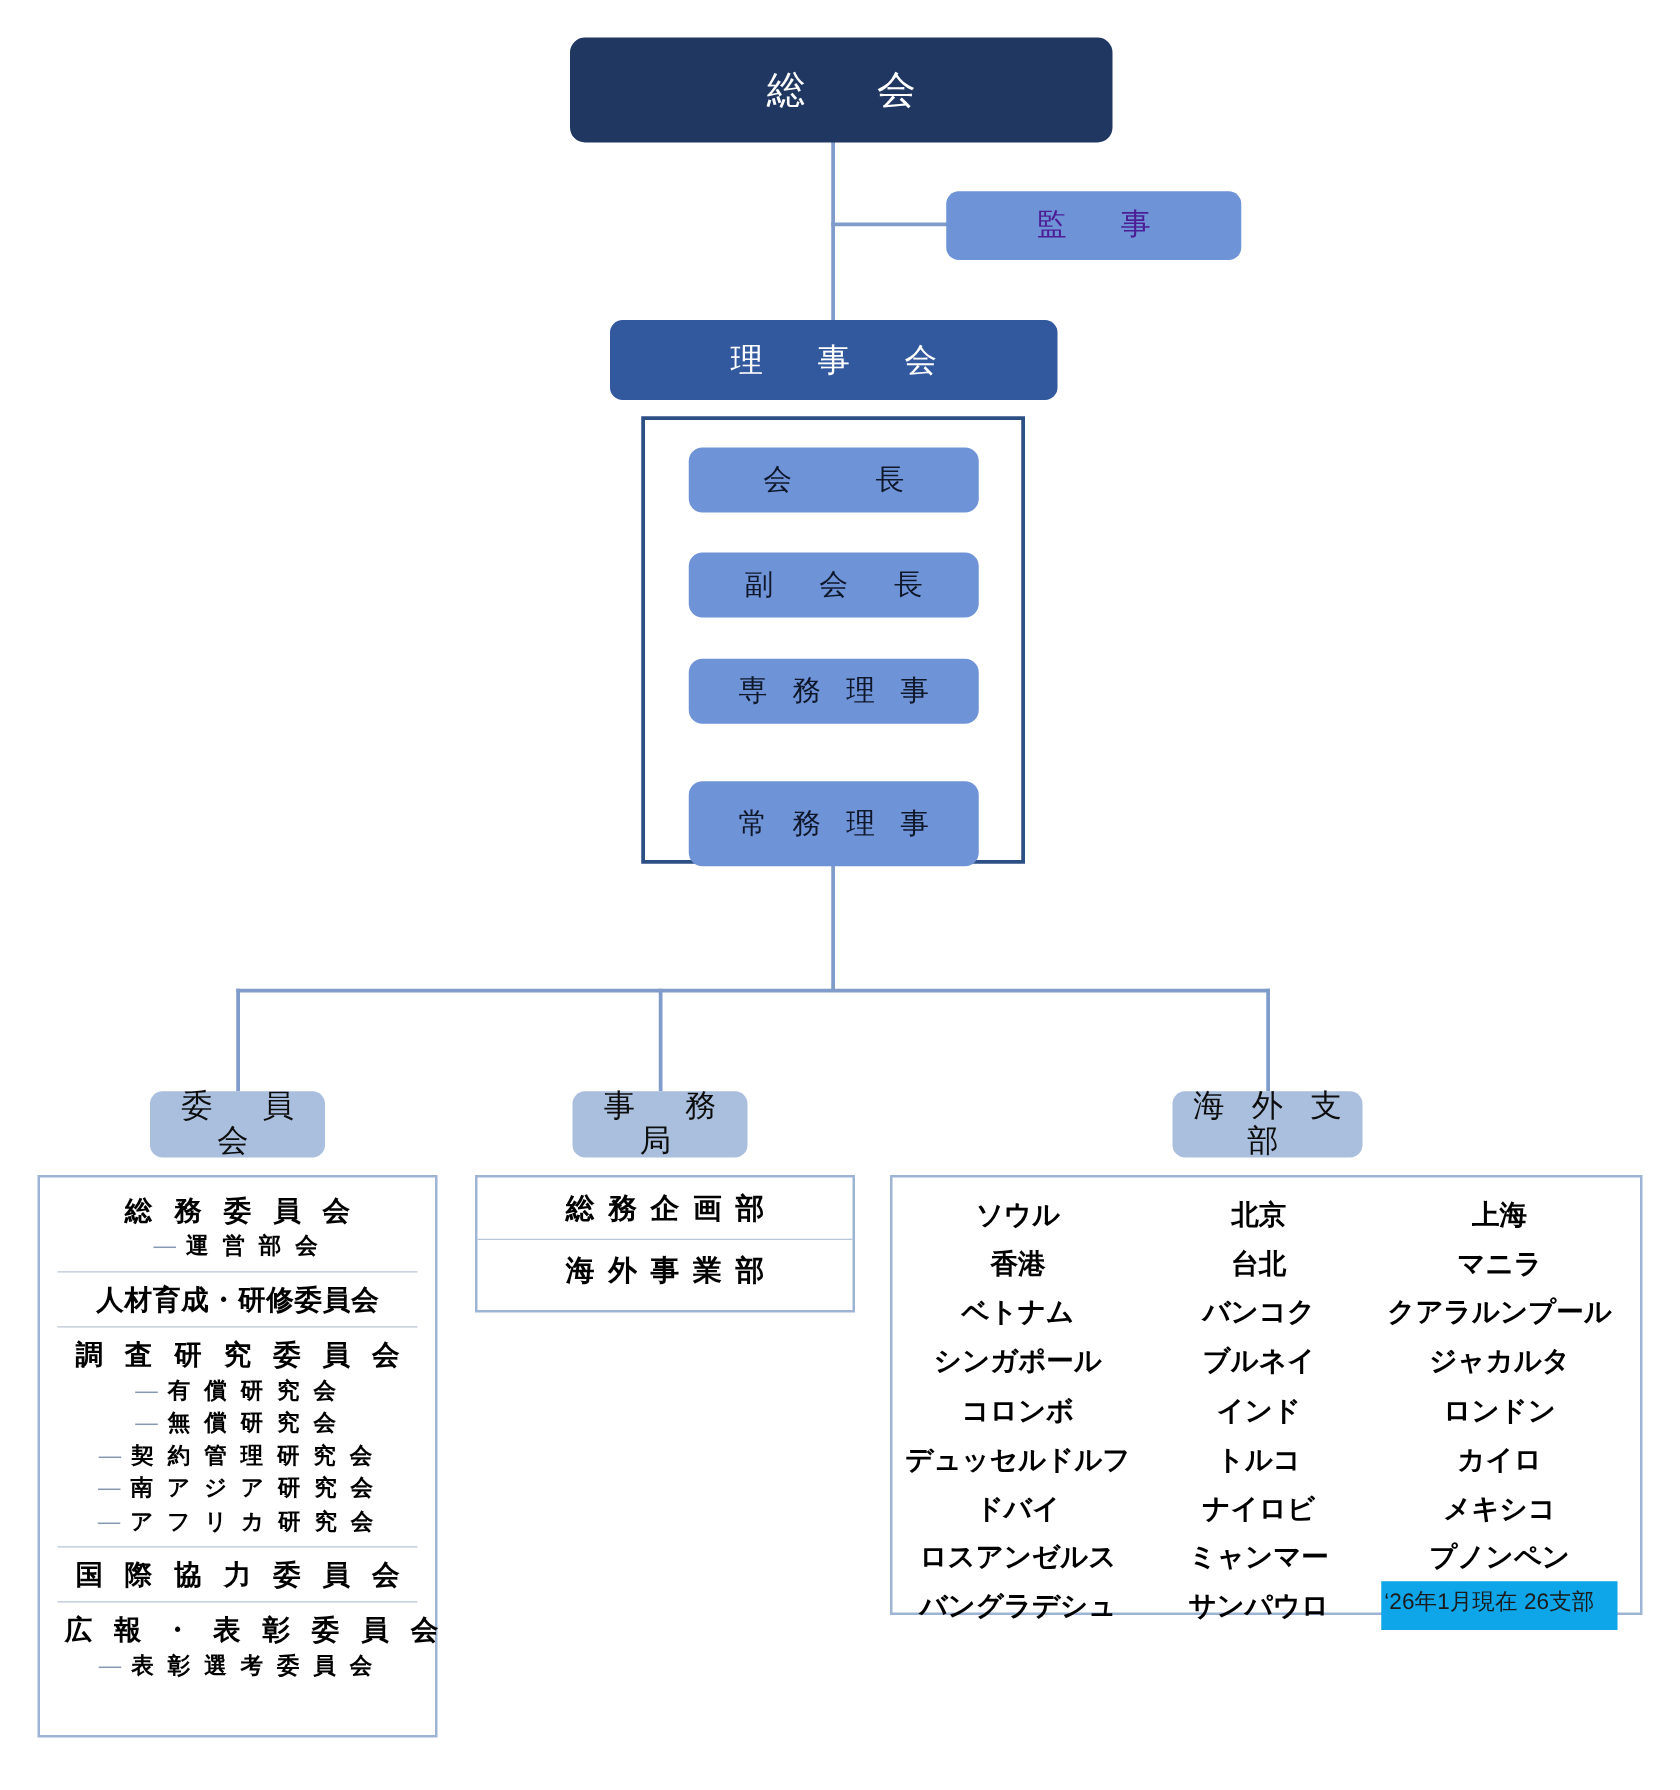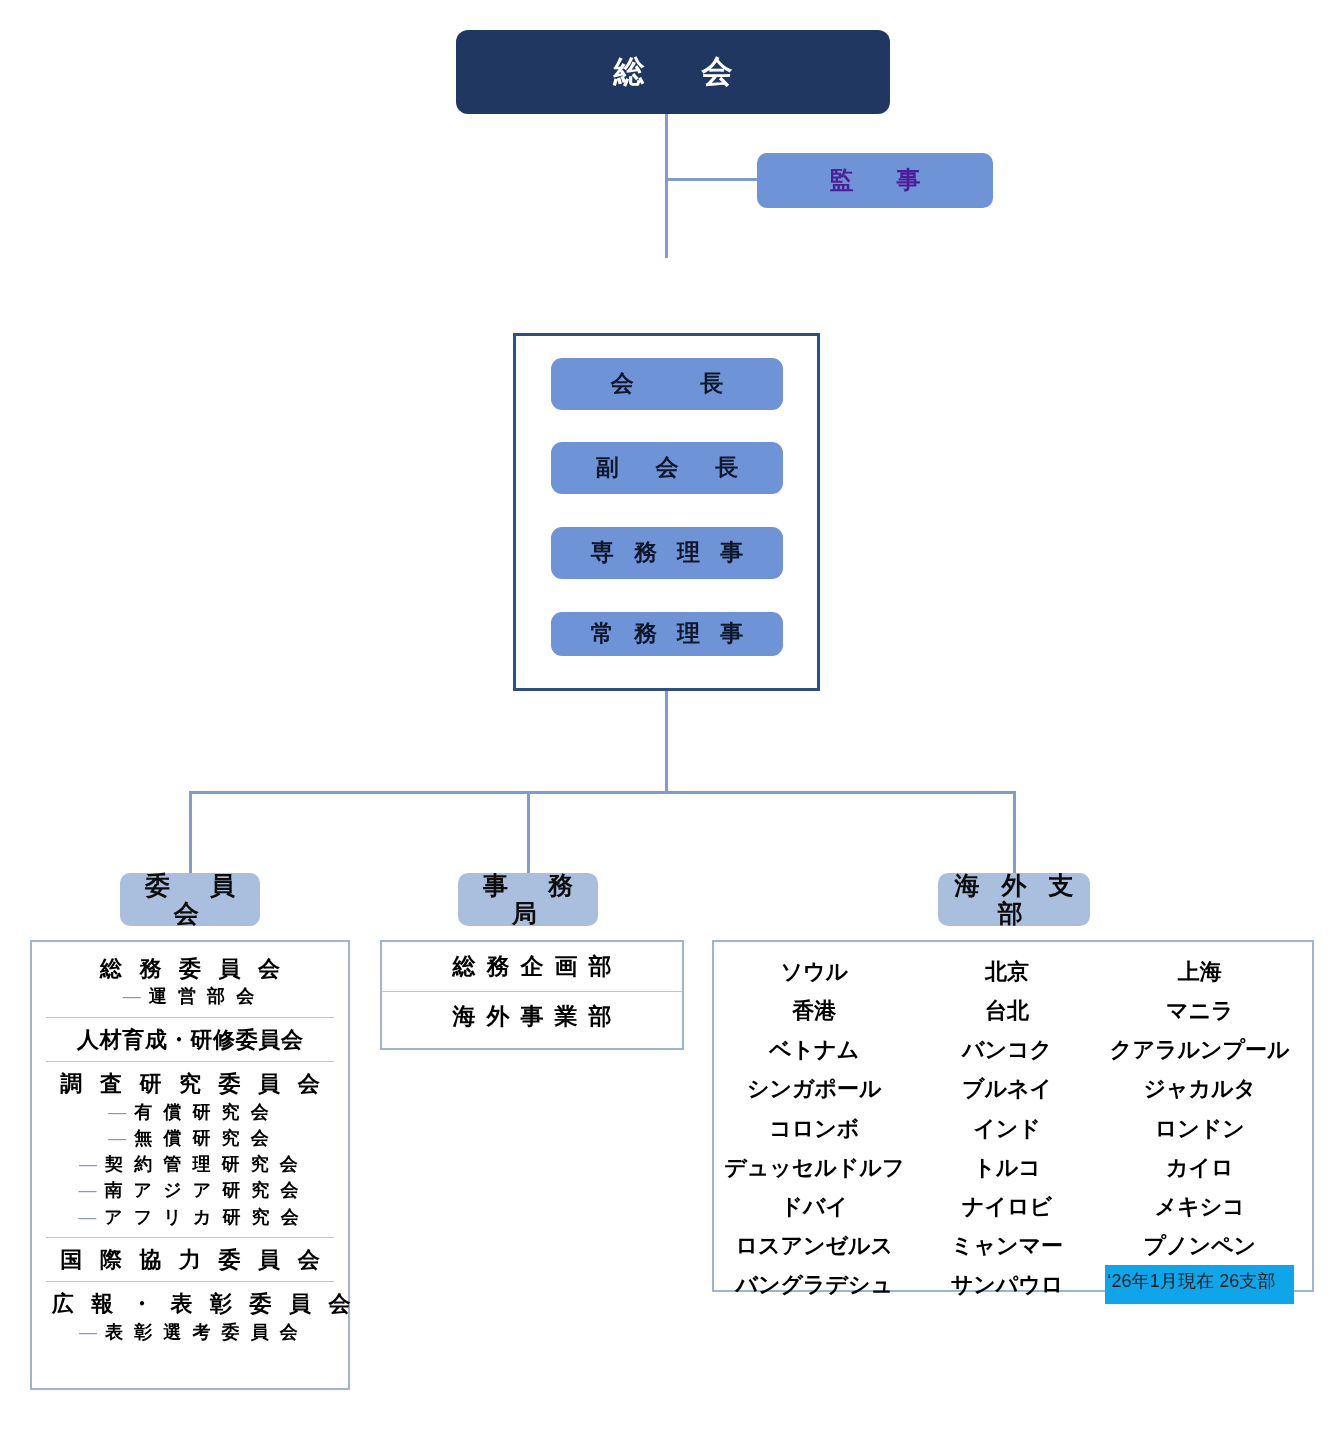--- a/index.html
+++ b/index.html
@@ -25,21 +25,21 @@
 
   
   .node {
     position: absolute;
     box-sizing: border-box;
     display: flex;
     align-items: center;
     justify-content: center;
     text-align: center;
     border-radius: 10px;
-    font-weight: bold;
+    font-weight: normal;
     line-height: 1.1;
     z-index: 3;
   }
 
   .node-assembly {
     background: #1f3761;
     color: #ffffff;
     font-size: 31px;
     letter-spacing: 0.42em;
     text-indent: 0.42em;
@@ -205,34 +205,37 @@
   <div class="line-v" style="left:1013px; top:791px; width:3px; height:82px;"></div>
 
   <div class="node node-assembly" style="left:456px; top:30px; width:434px; height:84px;">
     <span>総　会</span>
   </div>
 
   <div class="node node-auditor" style="left:757px; top:153px; width:236px; height:55px;">
     <span>監　事</span>
   </div>
 
+  <div class="node node-board" style="left:488px; top:256px; width:358px; height:64px;">
+    <span>理　事　会</span>
+  </div>
 
   <div class="board-panel" style="left:513px; top:333px; width:307px; height:358px;">
   </div>
 
   <div class="node node-officer" style="left:551px; top:358px; width:232px; height:52px;">
     <span>会　　長</span>
   </div>
   <div class="node node-officer" style="left:551px; top:442px; width:232px; height:52px;">
     <span>副　会　長</span>
   </div>
   <div class="node node-officer" style="left:551px; top:527px; width:232px; height:52px;">
     <span>専 務 理 事</span>
   </div>
-  <div class="node node-officer" style="left:551px; top:612px; width:232px; height:44px;">
+  <div class="node node-officer" style="left:551px; top:625px; width:232px; height:68px;">
     <span>常 務 理 事</span>
   </div>
 
   <div class="node node-section" style="left:120px; top:873px; width:140px; height:53px;">
     <span>委　員　会</span>
   </div>
   <div class="node node-section" style="left:458px; top:873px; width:140px; height:53px;">
     <span>事　務　局</span>
   </div>
   <div class="node node-section" style="left:938px; top:873px; width:152px; height:53px;">

